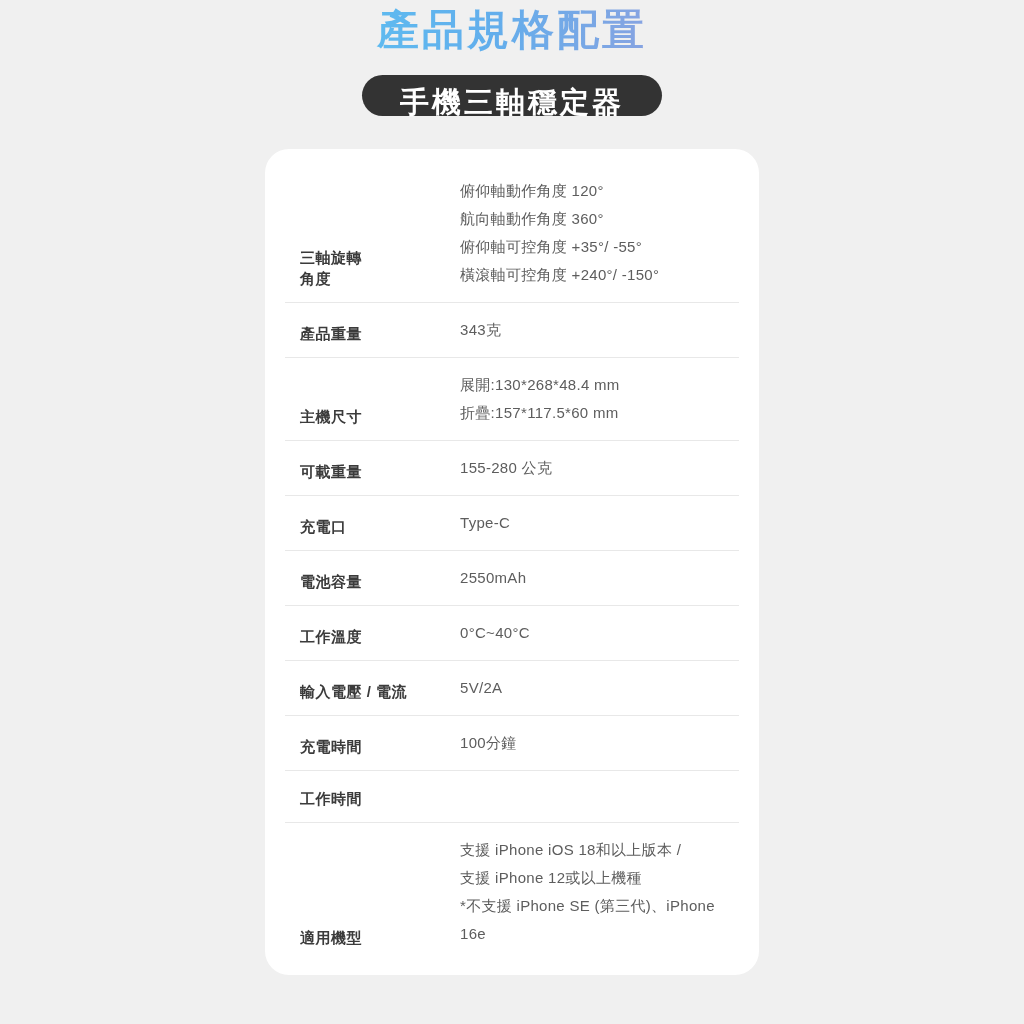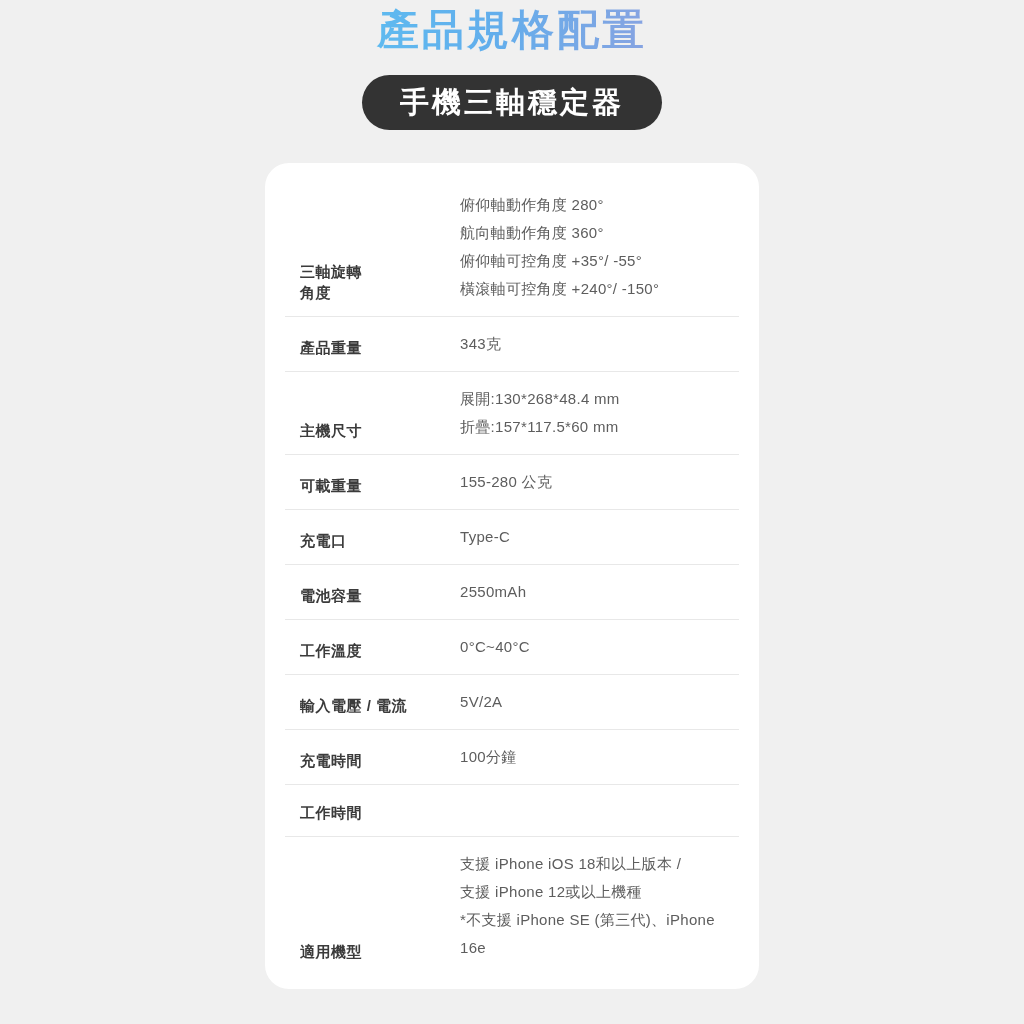--- a/index.html
+++ b/index.html
@@ -29,21 +29,21 @@
     margin-top: 21px;
   }
   .pill {
     display: inline-block;
     background: #333333;
     color: #ffffff;
     font-size: 29px;
     font-weight: 700;
     letter-spacing: 3px;
     line-height: 55px;
-    height: 55px;
+    height: 41px;
     padding: 0 38px;
     border-radius: 32px;
   }
   .spec-card {
     width: 494px;
     margin: 33px auto 0 auto;
     background: #ffffff;
     border-radius: 24px;
     padding: 15px 20px 14px 20px;
   }
@@ -81,21 +81,21 @@
 <div class="pill-wrap">
   <span class="pill">手機三軸穩定器</span>
 </div>
 
 <div class="spec-card">
 
   <div class="spec-row">
     <div class="spec-label">三軸旋轉
 角度</div>
     <div class="spec-values">
-      <div class="value-line">俯仰軸動作角度 280°</div>
+      <div class="value-line">俯仰軸動作角度 120°</div>
       <div class="value-line">航向軸動作角度 360°</div>
       <div class="value-line">俯仰軸可控角度 +35°/ -55°</div>
       <div class="value-line">橫滾軸可控角度 +240°/ -150°</div>
     </div>
   </div>
 
   <div class="spec-row">
     <div class="spec-label">產品重量</div>
     <div class="spec-values">
       <div class="value-line">343克</div>

